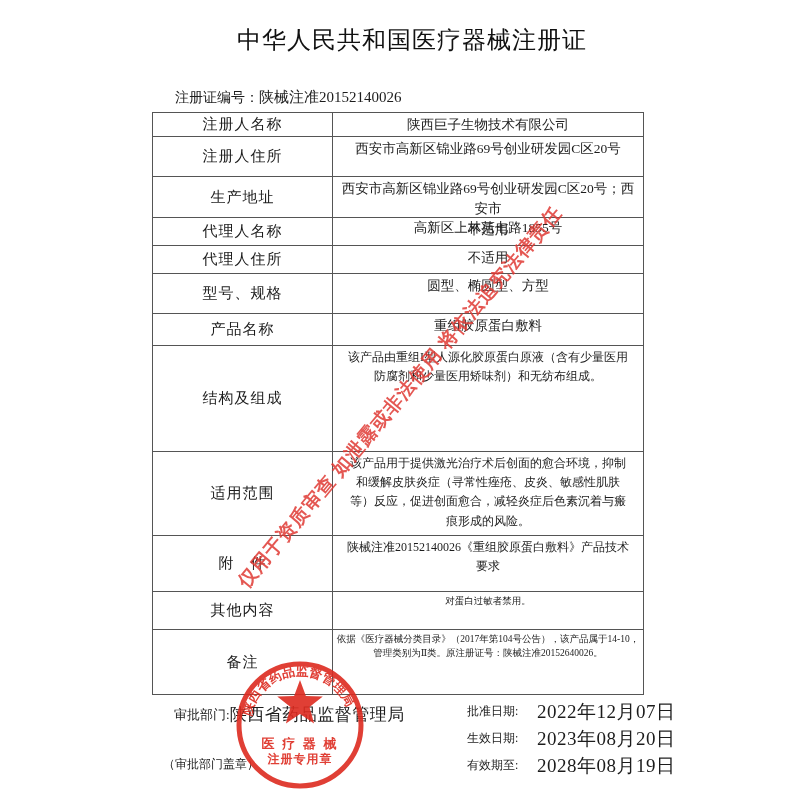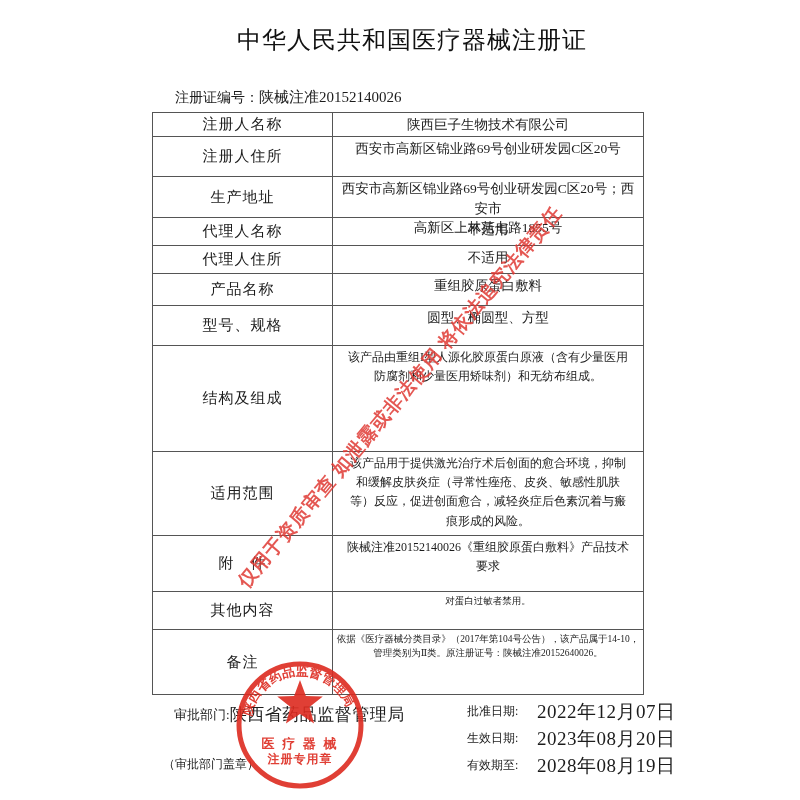--- a/index.html
+++ b/index.html
@@ -79,27 +79,27 @@
 高新区上林苑七路1855号</div>
     </div>
     <div class="trow h28">
       <div class="tlabel">代理人名称</div>
       <div class="tvalue">不适用</div>
     </div>
     <div class="trow h28">
       <div class="tlabel">代理人住所</div>
       <div class="tvalue">不适用</div>
     </div>
+    <div class="trow h40">
+      <div class="tlabel">型号、规格</div>
+      <div class="tvalue">圆型、椭圆型、方型</div>
+    </div>
     <div class="trow h32">
       <div class="tlabel">产品名称</div>
       <div class="tvalue">重组胶原蛋白敷料</div>
-    </div>
-    <div class="trow h40">
-      <div class="tlabel">型号、规格</div>
-      <div class="tvalue">圆型、椭圆型、方型</div>
     </div>
     <div class="trow h106 fs12">
       <div class="tlabel">结构及组成</div>
       <div class="tvalue">该产品由重组I型人源化胶原蛋白原液（含有少量医用
 防腐剂和少量医用矫味剂）和无纺布组成。</div>
     </div>
     <div class="trow h84 fs12">
       <div class="tlabel">适用范围</div>
       <div class="tvalue">该产品用于提供激光治疗术后创面的愈合环境，抑制
 和缓解皮肤炎症（寻常性痤疮、皮炎、敏感性肌肤

